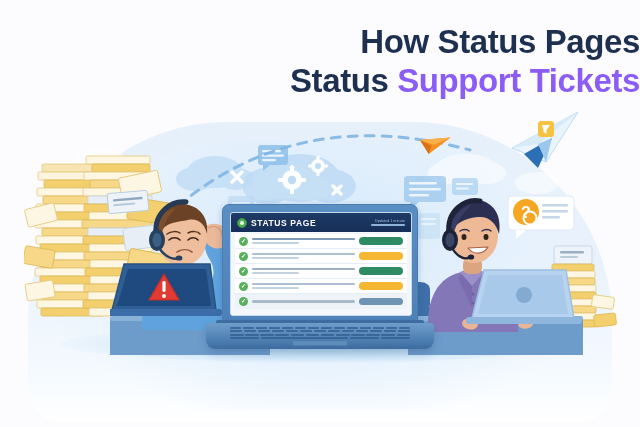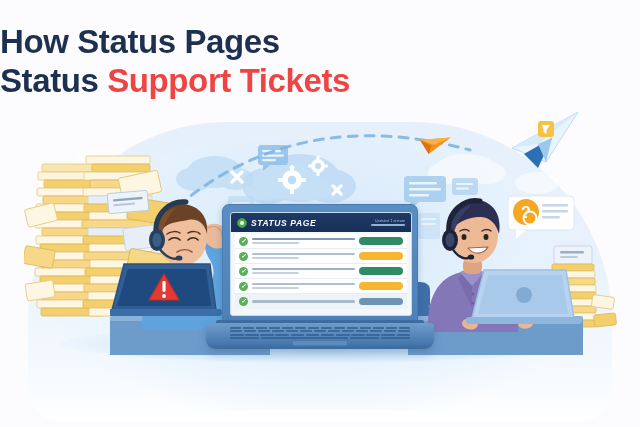--- a/index.html
+++ b/index.html
@@ -28,27 +28,27 @@
     background:radial-gradient(ellipse at 50% 50%, rgba(150,197,235,.55) 0%, rgba(190,222,245,.28) 55%, rgba(255,255,255,0) 78%);
     border-radius:50%;
   }
   .floorshadow2 {
     position:absolute; left:100px; top:338px; width:440px; height:26px;
     background:radial-gradient(ellipse at 50% 50%, rgba(168,210,240,.45) 0%, rgba(255,255,255,0) 72%);
     border-radius:50%;
   }
 
   
-  .title-wrap { position:absolute; left:0; top:22px; width:640px; text-align:left; z-index:40; }
+  .title-wrap { position:absolute; left:0; top:22px; width:640px; text-align:right; z-index:40; }
   .title-line { font-size:33px; font-weight:bold; letter-spacing:-0.4px; line-height:39px; }
   .t-navy { color:#1e3050; }
-  .t-orange { color:#ef4444; }
+  .t-orange { color:#8b5cf6; }
 
   
-  .laptop { position:absolute; left:206px; top:204px; width:228px; height:150px; z-index:30;font-style:italic; }
+  .laptop { position:absolute; left:206px; top:204px; width:228px; height:150px; z-index:30; }
   .lid {
     position:absolute; left:16px; top:0; width:196px; height:118px;
     background:linear-gradient(180deg,#5a8fc4 0%, #4e81b7 100%);
     border-radius:7px 7px 3px 3px;
     box-shadow:0 2px 6px rgba(40,80,130,.30);
     border:1px solid #4a7cb2;
   }
   .screen {
     position:absolute; left:7px; top:7px; width:182px; height:104px;
     background:#eef4fa; border-radius:3px; overflow:hidden;

